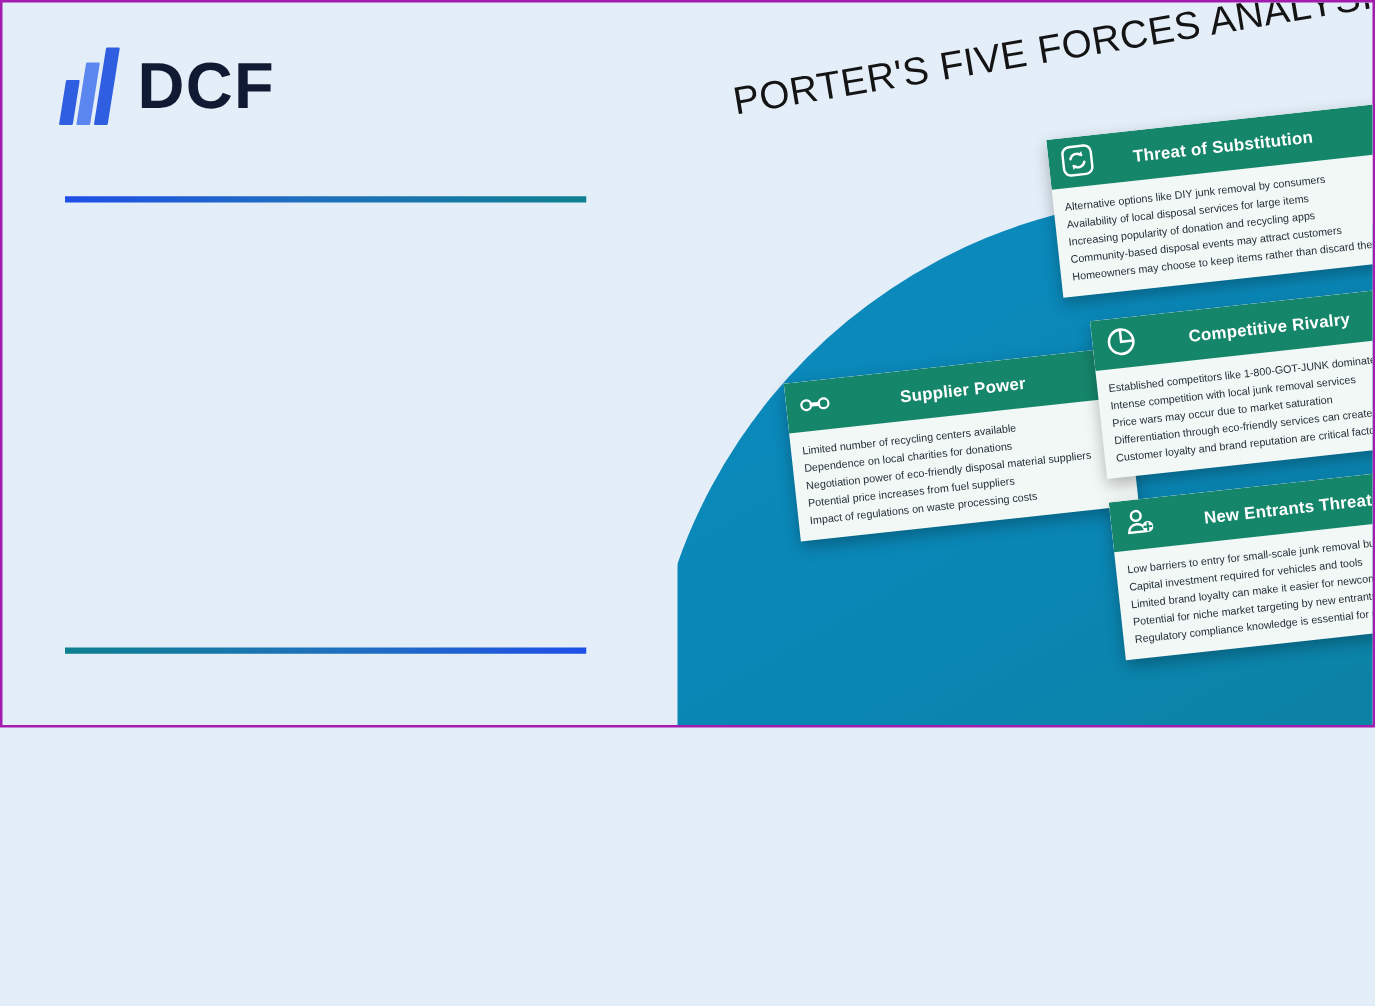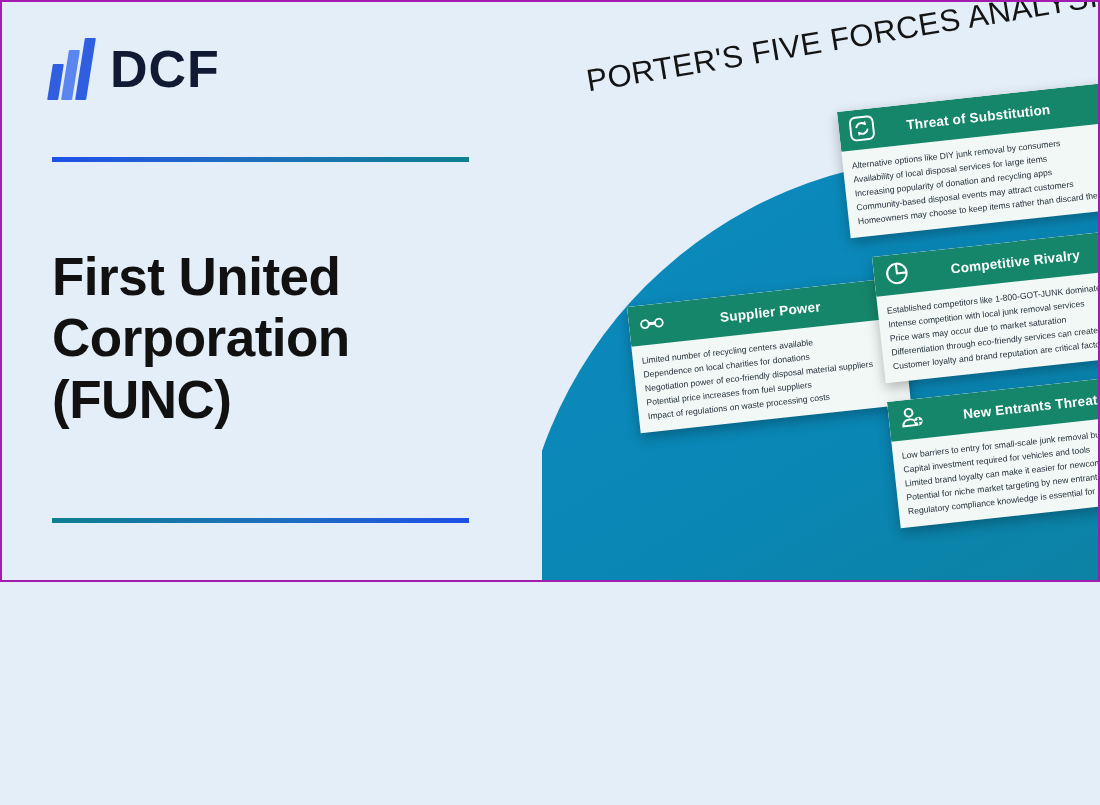--- a/index.html
+++ b/index.html
@@ -120,21 +120,20 @@
       <div id="logo-mark">
         <div class="bar b1"></div>
         <div class="bar b2"></div>
         <div class="bar b3"></div>
       </div>
       <div id="logo-text">DCF</div>
     </div>
 
     <div class="divider" id="divider-top"></div>
 
-    <div id="company-title">First United Corporation (FUNC)</div>
 
     <div class="divider" id="divider-bottom"></div>
 
     <div id="file-icons">
 
       <div class="office-icon">
         <div class="xl-sheet">
           <div class="q xl-q1"></div>
             <div class="q xl-q2"></div>
           <div class="q xl-q3"></div>

